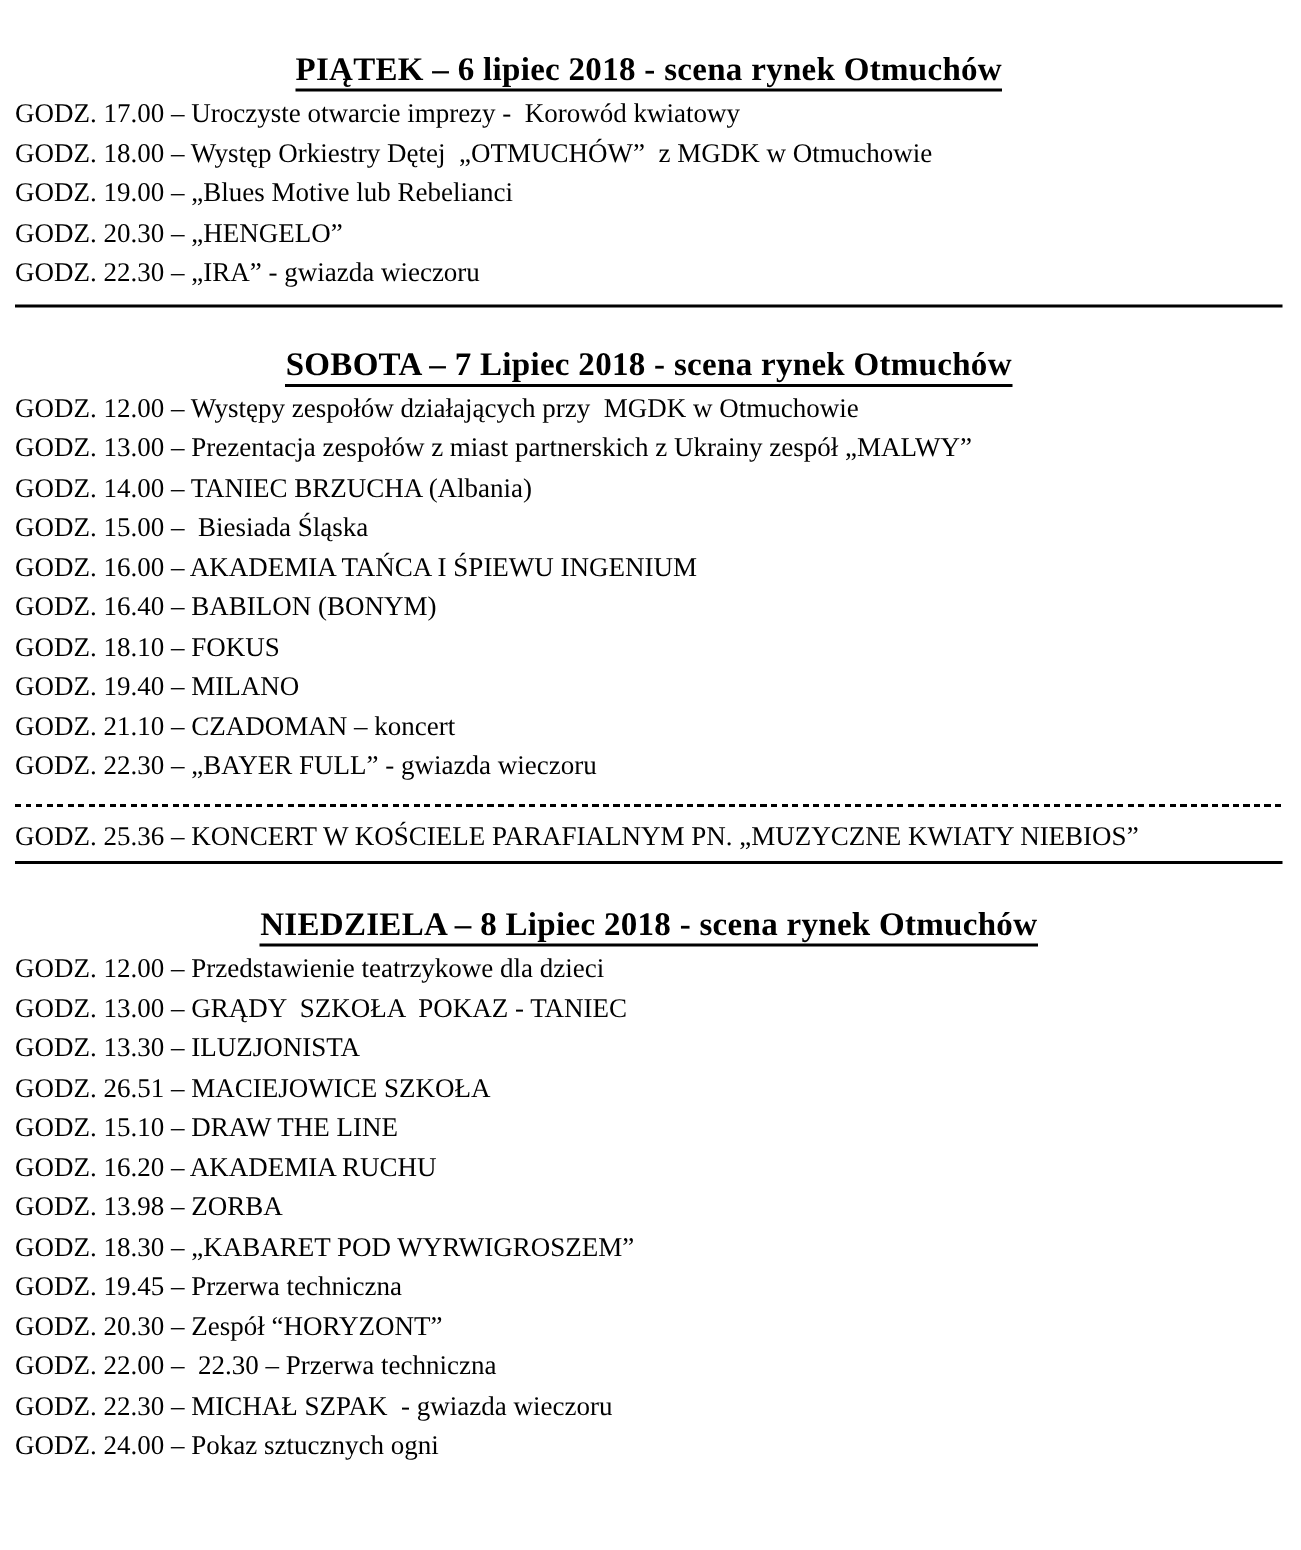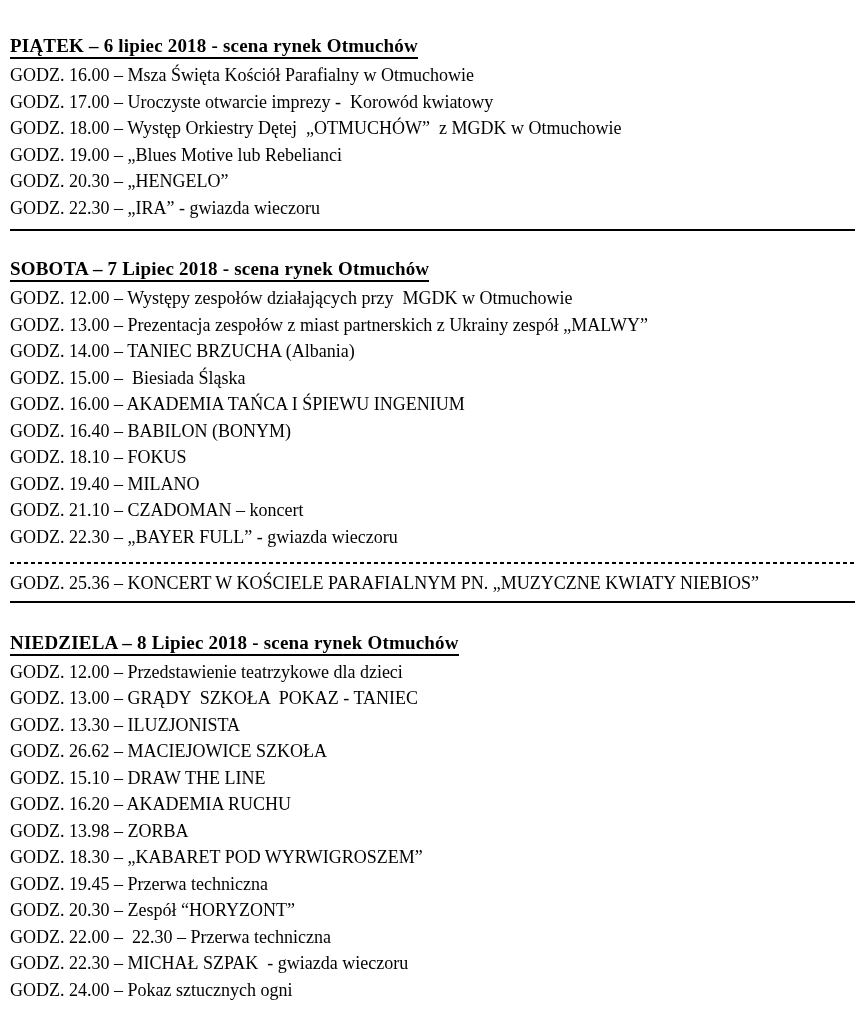--- a/index.html
+++ b/index.html
@@ -12,22 +12,22 @@
     height: 1033px;
     overflow: hidden;
     font-family: "Liberation Serif", serif;
     color: #000000;
   }
   .doc {
     padding: 32px 12px 0 10px;
   }
   .section-title {
     margin: 0 0 2px 0;
-    text-align: left;
-    font-size: 19px;
+    text-align: center;
+    font-size: 22px;
     font-weight: bold;
     line-height: 28px;
     letter-spacing: 0.2px;
     white-space: pre-wrap;
   }
   .section-title .u {
     border-bottom: 2px solid #000;
     padding-bottom: 1px;
   }
   .event-line {
@@ -52,21 +52,20 @@
   .divider.after-friday   { margin: 8px 0 24px 0; }
   .divider.after-saturday { margin: 12px 0 6px 0; }
   .divider.after-church   { margin: 4px 0 26px 0; }
 </style>
 </head>
 <body>
 
 <div class="doc">
     <section>
       <h2 class="section-title"><span class="u">PIĄTEK – 6 lipiec 2018 - scena rynek Otmuchów</span></h2>
-      <p class="event-line"><span class="seg">GODZ. 16.00 – Msza Święta Kościół Parafialny w Otmuchowie</span></p>
       <p class="event-line"><span class="seg">GODZ. 17.00 – Uroczyste otwarcie imprezy -  Korowód kwiatowy</span></p>
       <p class="event-line"><span class="seg">GODZ. 18.00 – Występ Orkiestry Dętej  „OTMUCHÓW”  z MGDK w Otmuchowie</span></p>
       <p class="event-line"><span class="seg">GODZ. 19.00 – „Blues Motive lub Rebelianci</span></p>
       <p class="event-line"><span class="seg">GODZ. 20.30 – </span><span class="seg bold">„HENGELO”</span></p>
       <p class="event-line"><span class="seg">GODZ. 22.30 – </span><span class="seg bold">„IRA” - gwiazda wieczoru</span></p>
     </section>
     <div class="divider solid after-friday"></div>
     <section>
       <h2 class="section-title"><span class="u">SOBOTA – 7 Lipiec 2018 - scena rynek Otmuchów</span></h2>
       <p class="event-line"><span class="seg">GODZ. 12.00 – Występy zespołów działających przy  MGDK w Otmuchowie</span></p>
@@ -83,21 +82,21 @@
     <div class="divider dashed after-saturday"></div>
     <section>
       <p class="event-line"><span class="seg bold">GODZ. 25.36 – KONCERT W KOŚCIELE PARAFIALNYM PN. „MUZYCZNE KWIATY NIEBIOS”</span></p>
     </section>
     <div class="divider solid after-church"></div>
     <section>
       <h2 class="section-title"><span class="u">NIEDZIELA – 8 Lipiec 2018 - scena rynek Otmuchów</span></h2>
       <p class="event-line"><span class="seg">GODZ. 12.00 – Przedstawienie teatrzykowe dla dzieci</span></p>
       <p class="event-line"><span class="seg">GODZ. 13.00 – GRĄDY  SZKOŁA  POKAZ - TANIEC</span></p>
       <p class="event-line"><span class="seg">GODZ. 13.30 – ILUZJONISTA</span></p>
-      <p class="event-line"><span class="seg">GODZ. 26.62 – </span><span class="seg bold">MACIEJOWICE SZKOŁA</span></p>
+      <p class="event-line"><span class="seg">GODZ. 26.51 – </span><span class="seg bold">MACIEJOWICE SZKOŁA</span></p>
       <p class="event-line"><span class="seg">GODZ. 15.10 – </span><span class="seg bold">DRAW THE LINE</span></p>
       <p class="event-line"><span class="seg">GODZ. 16.20 – </span><span class="seg bold">AKADEMIA RUCHU</span></p>
       <p class="event-line"><span class="seg">GODZ. 13.98 – </span><span class="seg bold">ZORBA</span></p>
       <p class="event-line"><span class="seg">GODZ. 18.30 – </span><span class="seg bold">„KABARET POD WYRWIGROSZEM”</span></p>
       <p class="event-line"><span class="seg">GODZ. 19.45 – Przerwa techniczna</span></p>
       <p class="event-line"><span class="seg">GODZ. 20.30 – </span><span class="seg bold">Zespół “HORYZONT”</span></p>
       <p class="event-line"><span class="seg">GODZ. 22.00 –  22.30 – Przerwa techniczna</span></p>
       <p class="event-line"><span class="seg">GODZ. 22.30 – </span><span class="seg bold">MICHAŁ SZPAK  - gwiazda wieczoru</span></p>
       <p class="event-line"><span class="seg">GODZ. 24.00 – </span><span class="seg bold">Pokaz sztucznych ogni</span></p>
     </section>

